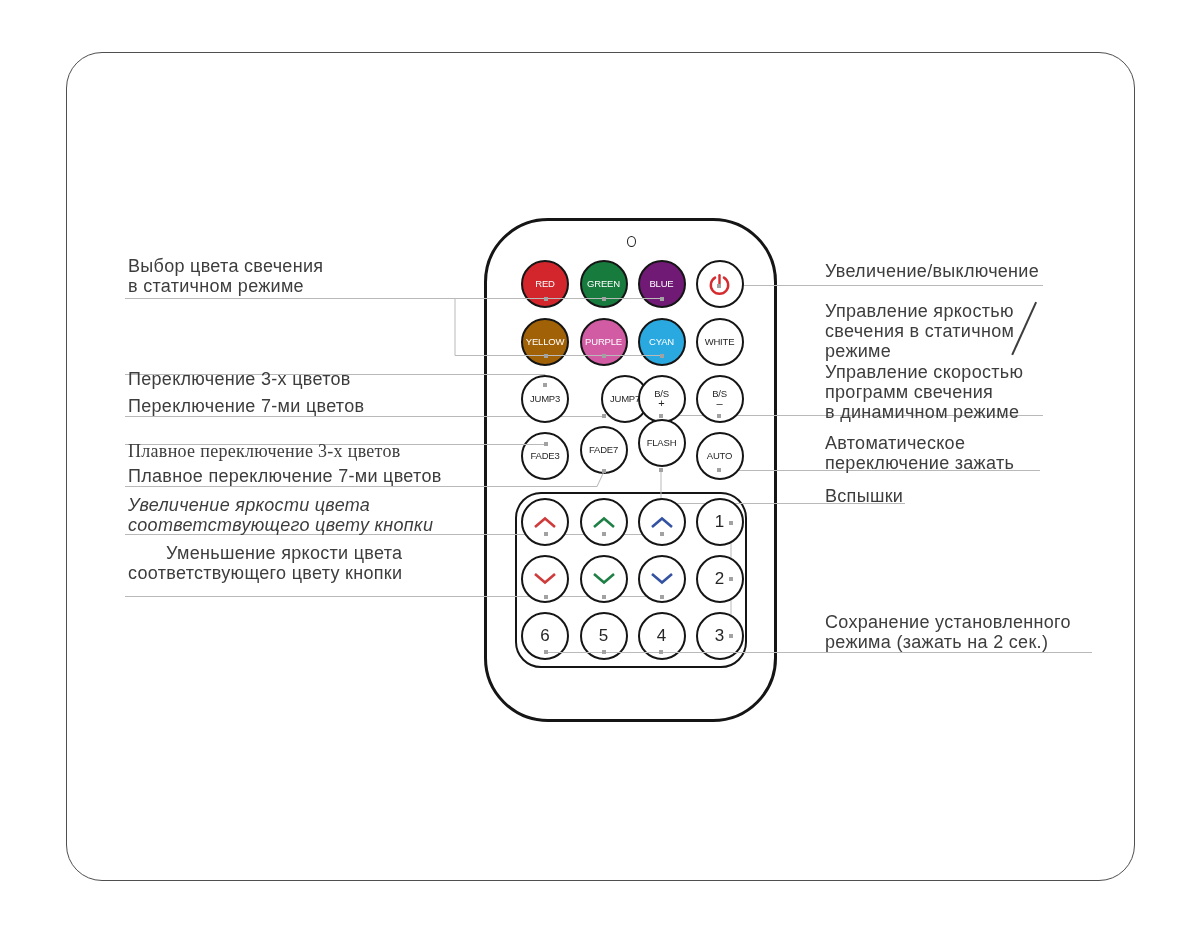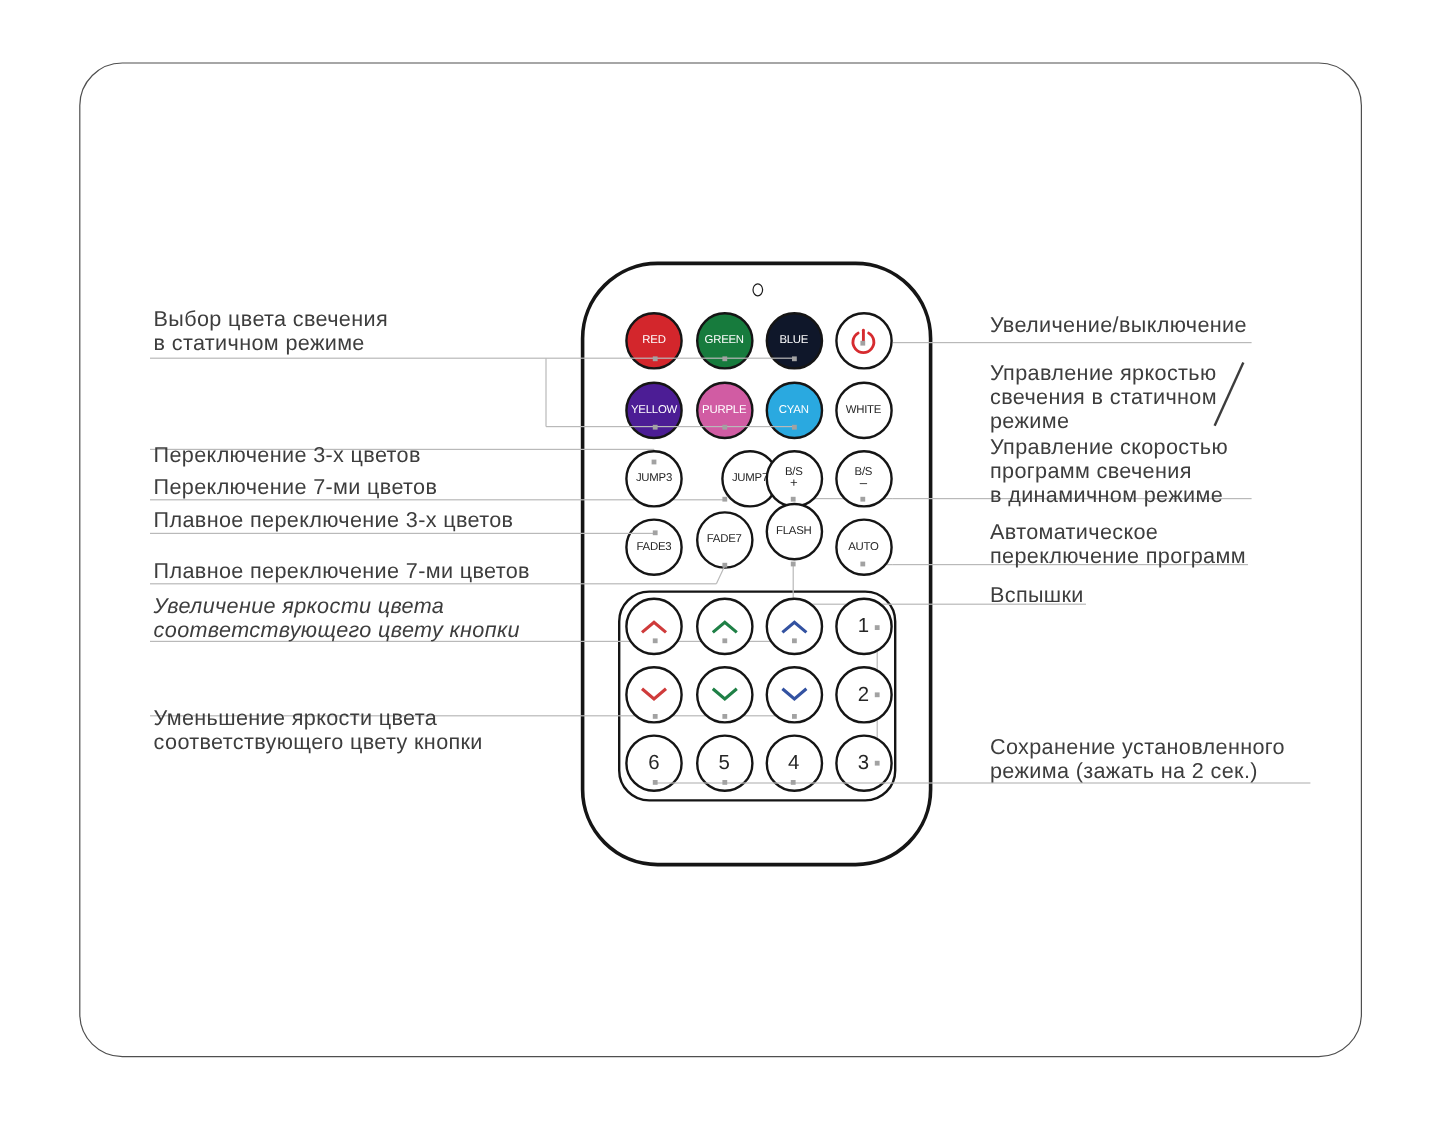--- a/index.html
+++ b/index.html
@@ -47,30 +47,30 @@
       <div class="line" style="left: 661px; top: 503px; width: 244px; height: 1px; transform: rotate(0deg);"></div>
       <div class="line" style="left: 731px; top: 522.5px; width: 129px; height: 1px; transform: rotate(90deg);"></div>
     </div>
   <div id="buttons">
       <div class="btn colored" style="left: 521px; top: 260px; background: rgb(211, 38, 44);">
         <span class="lbl">RED</span>
       </div>
       <div class="btn colored" style="left: 579.5px; top: 260px; background: rgb(23, 123, 61);">
         <span class="lbl">GREEN</span>
       </div>
-      <div class="btn colored" style="left: 637.5px; top: 260px; background: #0f172a;">
+      <div class="btn colored" style="left: 637.5px; top: 260px; background: #701a75;">
         <span class="lbl">BLUE</span>
       </div>
       <div class="btn" style="left: 695.5px; top: 260px;">
         <svg width="27" height="27" viewBox="0 0 27 27">
           <path d="M13.5 4.2 v8.6" stroke="#d62b2f" stroke-width="2.4" fill="none" stroke-linecap="round"></path>
           <path d="M9.1 6.6 a8.7 8.7 0 1 0 8.8 0" stroke="#d62b2f" stroke-width="2.4" fill="none" stroke-linecap="round"></path>
         </svg>
       </div>
-      <div class="btn colored" style="left: 521px; top: 317.5px; background: #4c1d95;">
+      <div class="btn colored" style="left: 521px; top: 317.5px; background: #a16207;">
         <span class="lbl">YELLOW</span>
       </div>
       <div class="btn colored" style="left: 579.5px; top: 317.5px; background: rgb(209, 92, 163);">
         <span class="lbl">PURPLE</span>
       </div>
       <div class="btn colored" style="left: 637.5px; top: 317.5px; background: rgb(42, 169, 224);">
         <span class="lbl">CYAN</span>
       </div>
       <div class="btn" style="left: 695.5px; top: 317.5px;">
         <span class="lbl">WHITE</span>
@@ -191,32 +191,32 @@
       <div class="dot" style="left: 729px; top: 634px;"></div>
       <div class="dot" style="left: 544px; top: 650px;"></div>
       <div class="dot" style="left: 602px; top: 650px;"></div>
       <div class="dot" style="left: 659px; top: 650px;"></div>
     </div>
   <div id="labels">
       <div class="ann" style="left: 128px; top: 256px;">Выбор цвета свечения
 в статичном режиме</div>
       <div class="ann" style="left: 128px; top: 355px; margin-top: 14px;">Переключение 3-х цветов</div>
       <div class="ann" style="left: 128px; top: 396px;">Переключение 7-ми цветов</div>
-      <div class="ann" style="left: 128px; top: 423px;">Плавное переключение 3-х цветов</div>
+      <div class="ann" style="left: 128px; top: 441px; font-family: Liberation Serif, serif;">Плавное переключение 3-х цветов</div>
       <div class="ann" style="left: 128px; top: 466px;">Плавное переключение 7-ми цветов</div>
       <div class="ann" style="left: 128px; top: 495px; font-style: italic;">Увеличение яркости цвета
 соответствующего цвету кнопки</div>
-      <div class="ann" style="left: 128px; top: 588px;">Уменьшение яркости цвета
+      <div class="ann" style="left: 128px; top: 543px; text-align: right;">Уменьшение яркости цвета
 соответствующего цвету кнопки</div>
       <div class="ann" style="left: 825px; top: 261px;">Увеличение/выключение</div>
       <div class="ann" style="left: 825px; top: 301px;">Управление яркостью
 свечения в статичном
 режиме</div>
       <div class="ann" style="left: 825px; top: 362px;">Управление скоростью
 программ свечения
 в динамичном режиме</div>
       <div class="ann" style="left: 825px; top: 433px;">Автоматическое
-переключение программ</div>
+переключение зажать</div>
       <div class="ann" style="left: 825px; top: 486px;">Вспышки</div>
       <div class="ann" style="left: 825px; top: 612px;">Сохранение установленного
 режима (зажать на 2 сек.)</div>
     </div>
 </div>
 
 </body></html>

